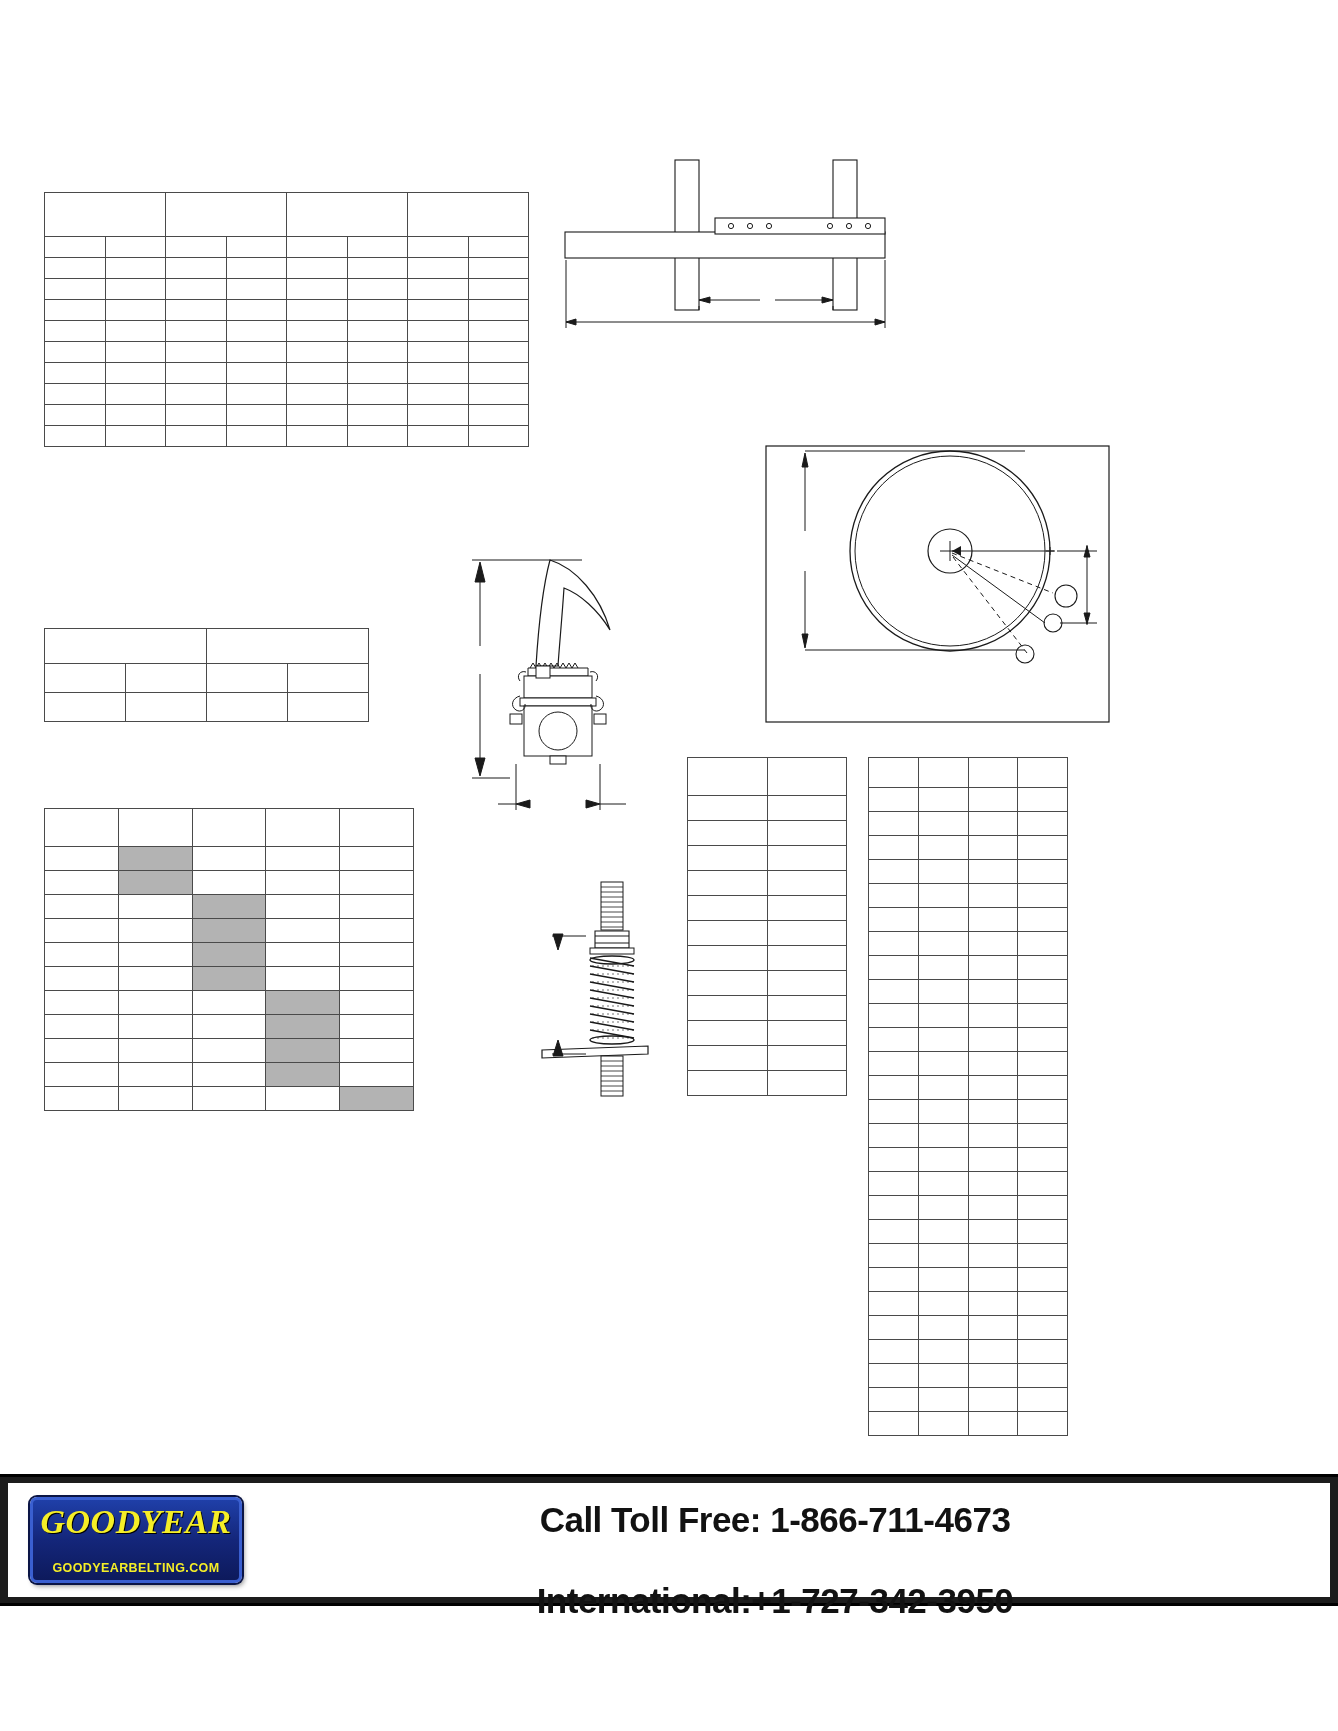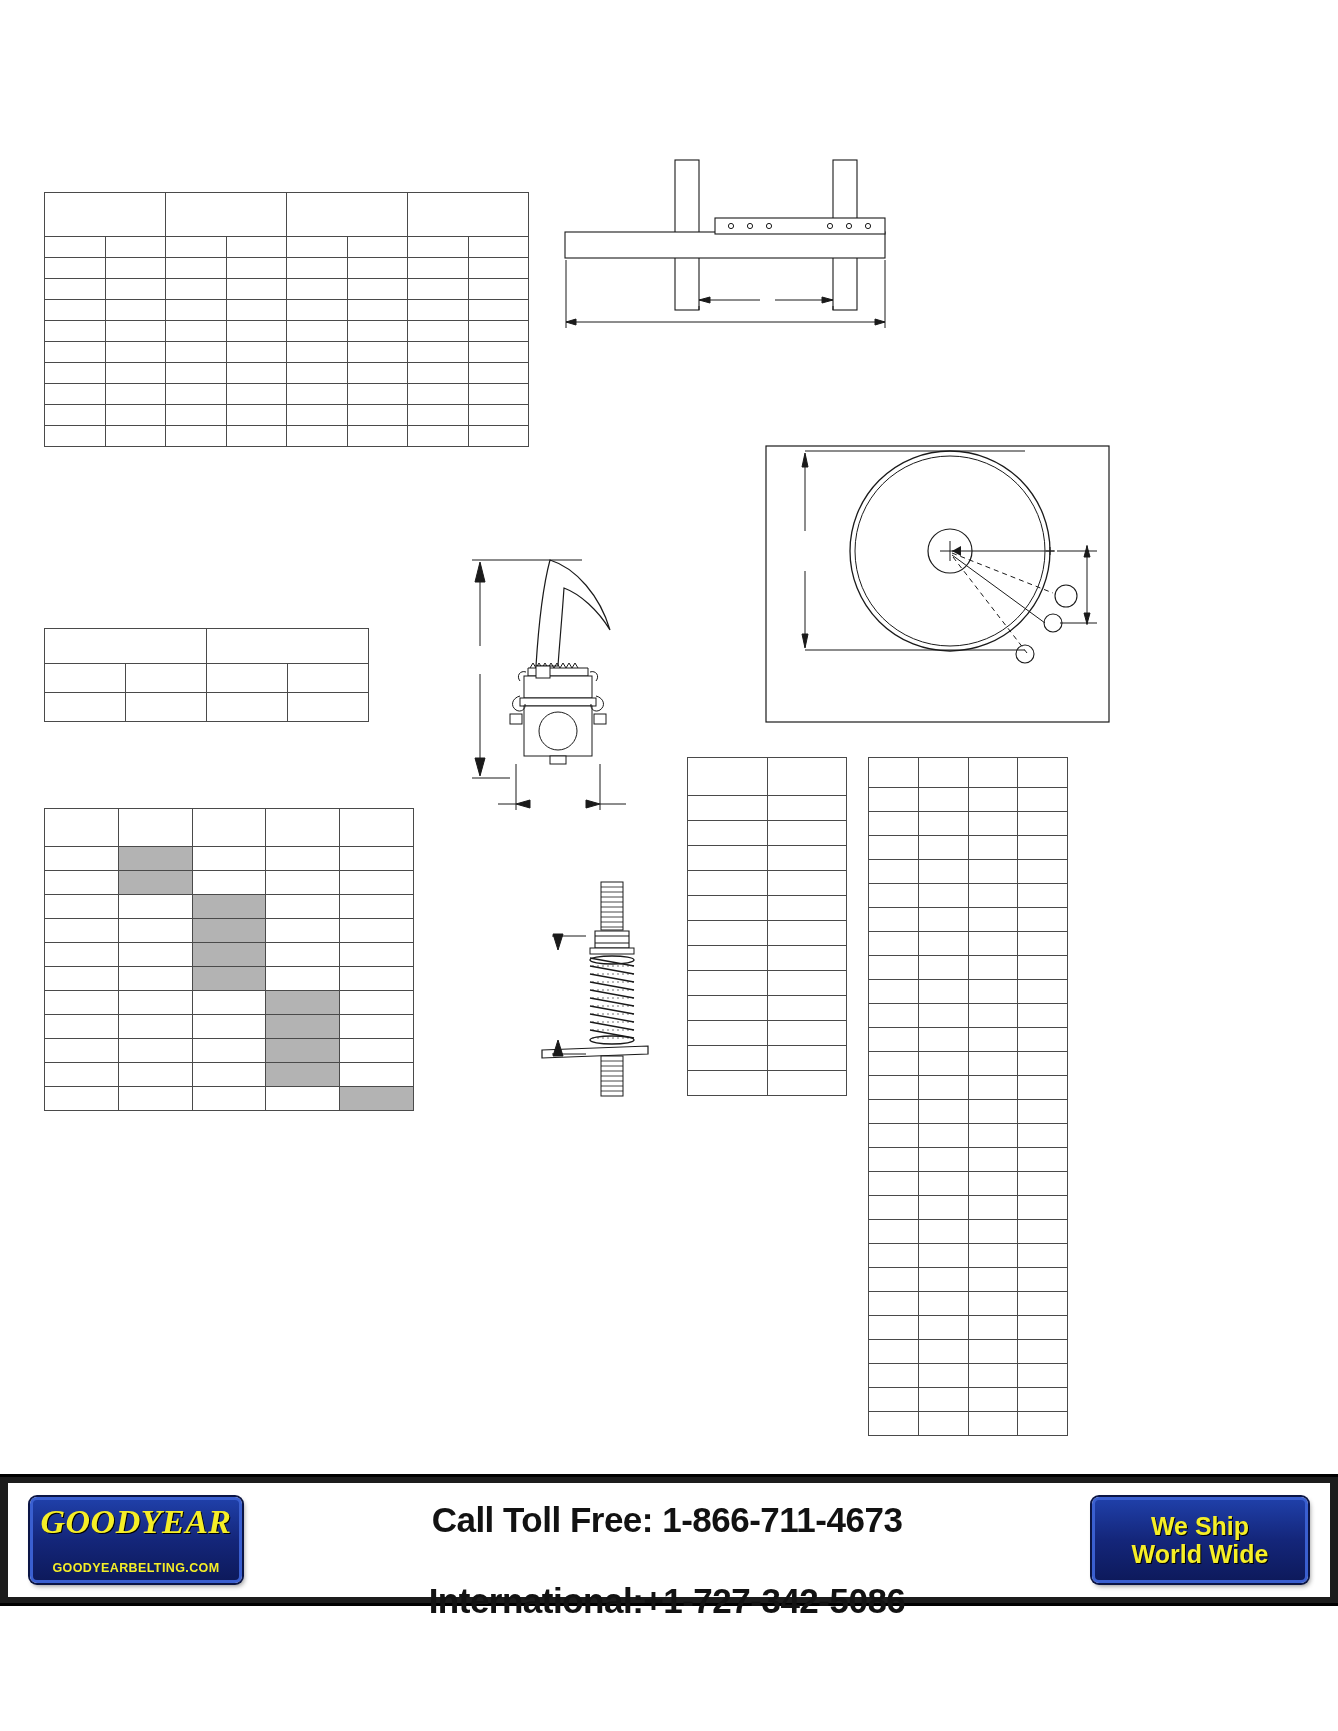--- a/index.html
+++ b/index.html
@@ -783,24 +783,20 @@
   <div id="footer-banner">
     <div id="footer-inner">
 
       <div class="plaque" id="logo-plaque">
         <div id="logo-word">GOODYEAR</div>
         <div id="logo-sub">GOODYEARBELTING.COM</div>
       </div>
 
       <div id="phone-block">
         <div class="phone-line">Call Toll Free: 1-866-711-4673</div>
-        <div class="phone-line">International:+1-727-342-5086</div>
+        <div class="phone-line">International:+1-727-342-3950</div>
       </div>
 
-      <div class="plaque" id="ship-plaque">
-        <div class="ship-line">We Ship</div>
-        <div class="ship-line">World Wide</div>
-      </div>
 
     </div>
   </div>
 
 </div>
 
 </body></html>

